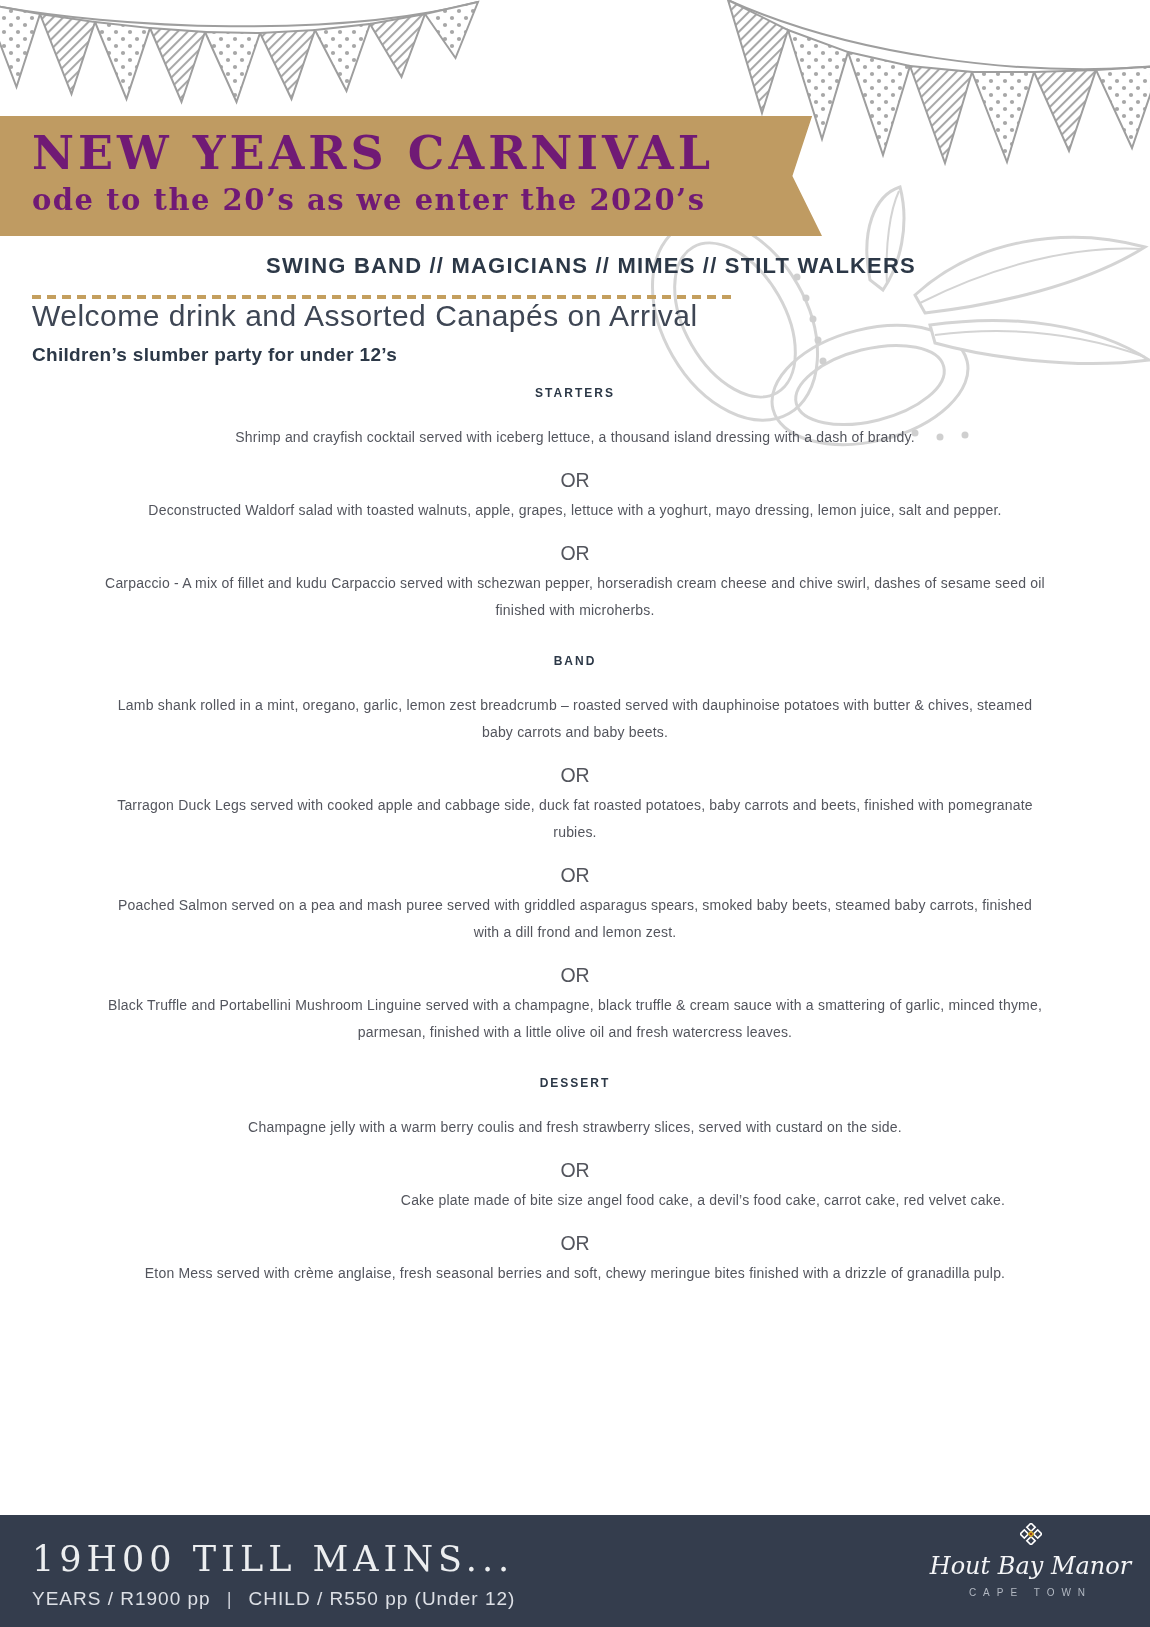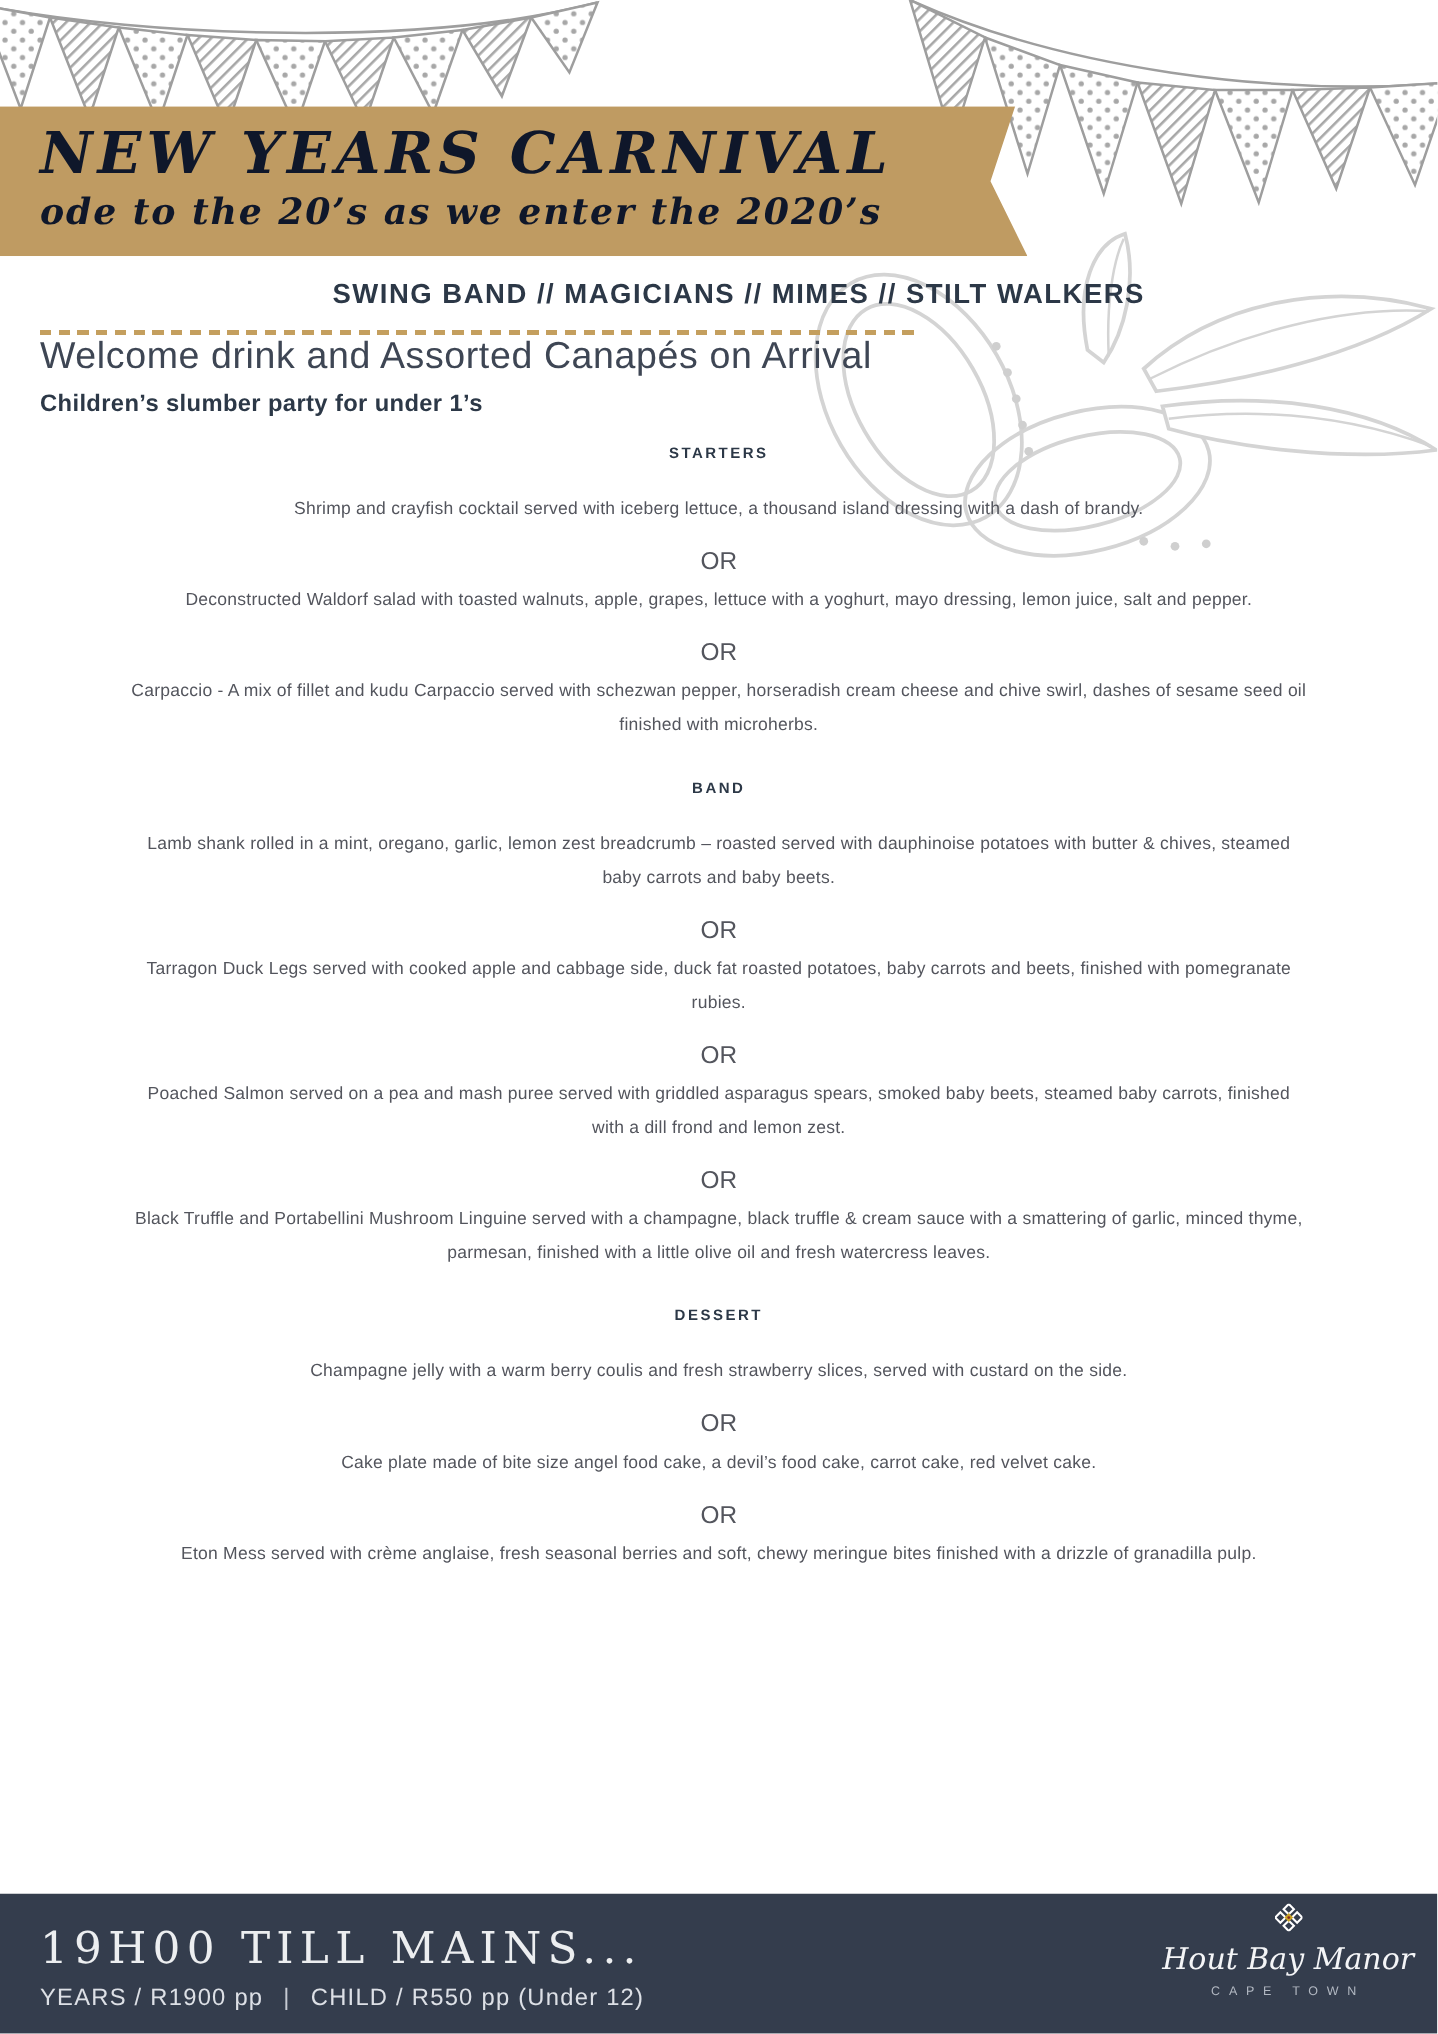--- a/index.html
+++ b/index.html
@@ -14,28 +14,27 @@
   }
   
   .deco { position: absolute; z-index: 0; }
   .bunting-left  { top: 0; left: 0; }
   .bunting-right { top: 0; left: 700px; }
   .mask { top: 185px; left: 615px; opacity: .75; }
   
   .banner {
     position: relative;
     z-index: 1;
-    margin-top: 85px;
+    margin-top: 116px;
     width: 822px;
     height: 120px;
     background: #bf9b62;
     clip-path: polygon(0 0, 98.8% 0, 96.4% 50%, 100% 100%, 0 100%);
     padding: 10px 0 0 32px;
-    color: #0f172a;
-    font-style: italic;
+    color: #701a75;
   }
   .banner-title {
     font-family: "DejaVu Serif", serif;
     font-weight: bold;
     font-size: 46px;
     letter-spacing: 4px;
     line-height: 54px;
     white-space: nowrap;
   }
   .banner-subtitle {
@@ -87,21 +86,21 @@
   }
   .menu-section:first-child .section-heading { margin-top: 20px; }
   .menu-item {
     font-size: 14px;
     line-height: 27px;
     letter-spacing: .2px;
     color: #53555d;
     max-width: 940px;
     margin: 0 auto;
   }
-  .menu-item.narrow { max-width: 860px; }
+  .menu-item.narrow { max-width: 860px; text-align: right; }
   .or {
     font-size: 19.5px;
     color: #53555d;
     margin: 18px auto 5px;
   }
   
   .footer {
     position: absolute;
     z-index: 3;
     left: 0; right: 0; bottom: 0;
@@ -218,21 +217,21 @@
 
   <header class="banner">
     <div class="banner-title">NEW YEARS CARNIVAL</div>
     <div class="banner-subtitle">ode to the 20’s as we enter the 2020’s</div>
   </header>
 
   <section class="intro">
     <div class="entertainment">SWING BAND // MAGICIANS // MIMES // STILT WALKERS</div>
     <div class="divider"></div>
     <div class="welcome">Welcome drink and Assorted Canapés on Arrival</div>
-    <div class="children">Children’s slumber party for under 1’s</div>
+    <div class="children">Children’s slumber party for under 12’s</div>
   </section>
 
   <main class="menu">
 
     <section class="menu-section">
       <h3 class="section-heading">STARTERS</h3>
       <p class="menu-item">Shrimp and crayfish cocktail served with iceberg lettuce, a thousand island dressing with a dash of brandy.</p>
       <p class="or">OR</p>
       <p class="menu-item">Deconstructed Waldorf salad with toasted walnuts, apple, grapes, lettuce with a yoghurt, mayo dressing, lemon juice, salt and pepper.</p>
       <p class="or">OR</p>

